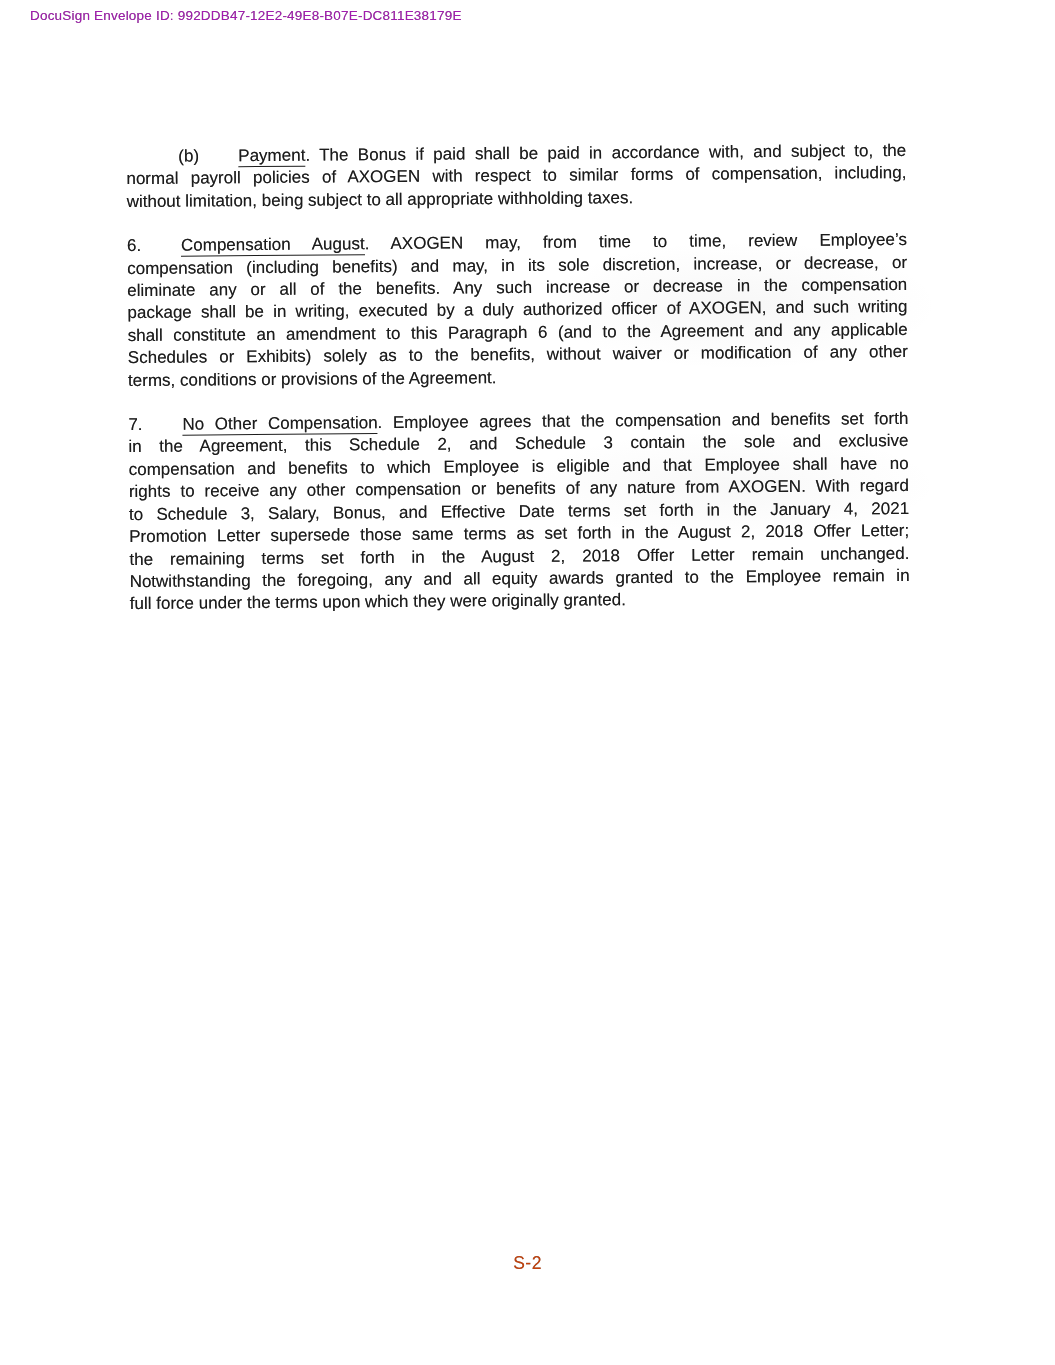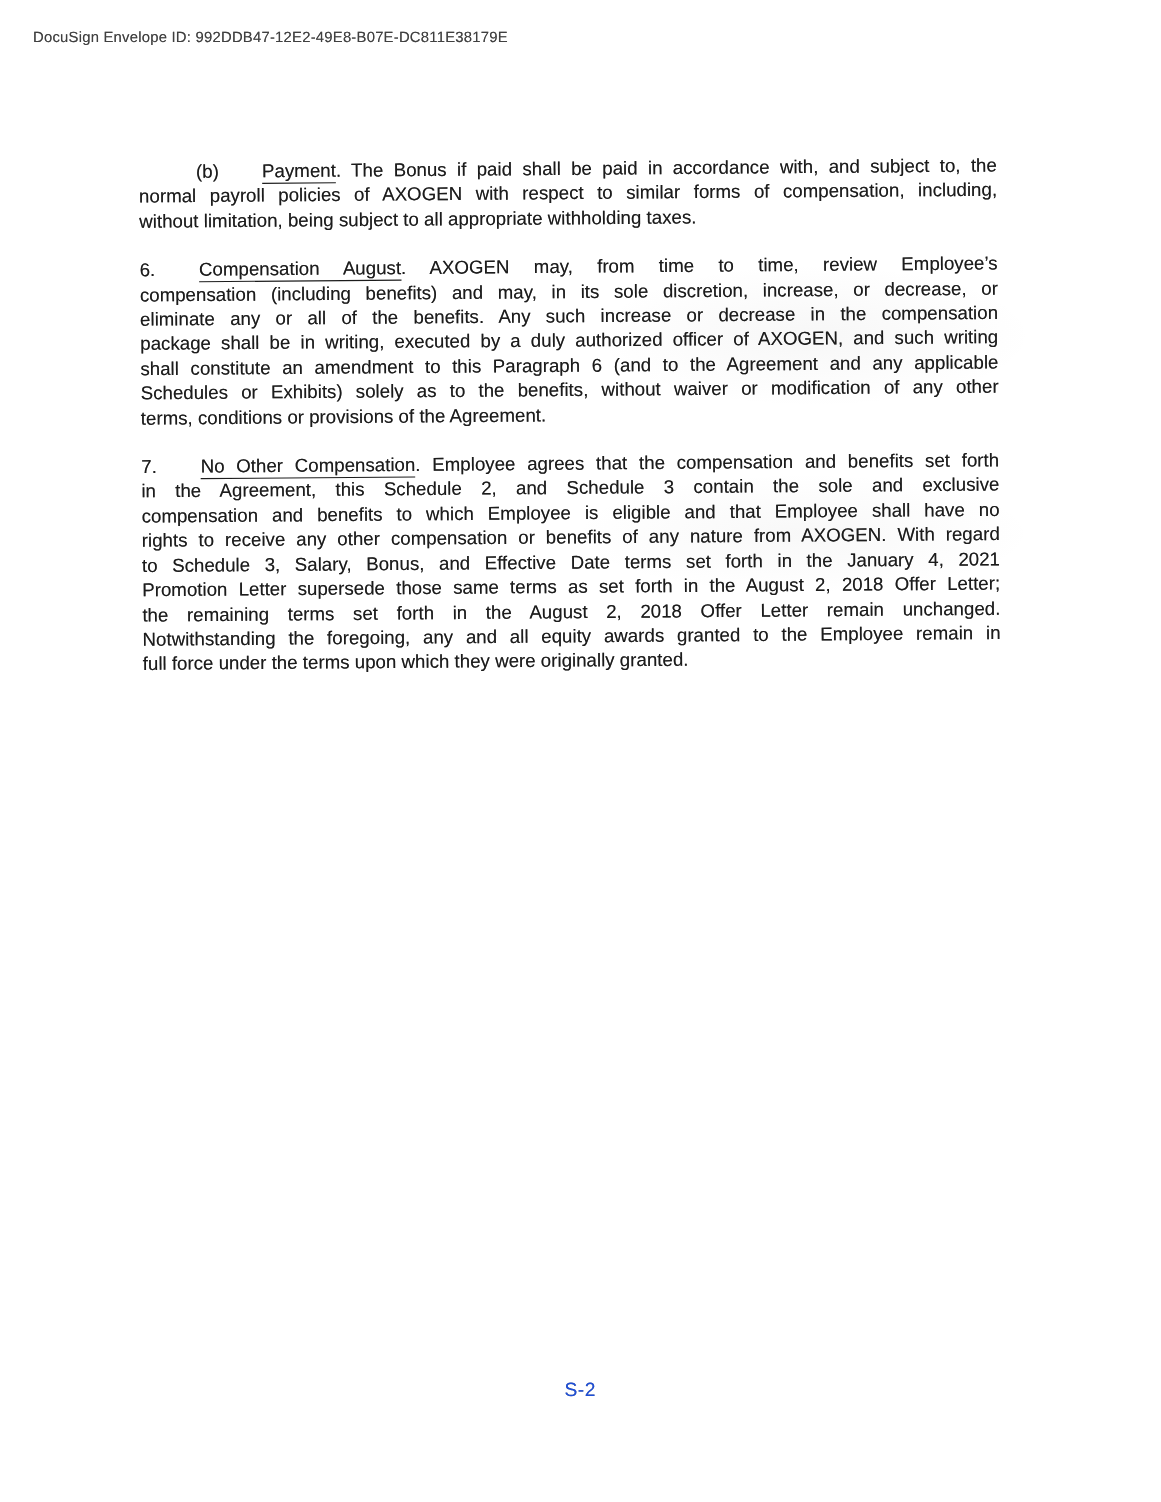--- a/index.html
+++ b/index.html
@@ -14,24 +14,24 @@
     position: relative;
     width: 1055px;
     height: 1365px;
     background: #ffffff;
     font-family: "Liberation Sans", "DejaVu Sans", sans-serif;
     color: #1c1c1c;
   }
   .envelope-id {
     position: absolute;
     left: 30px;
-    top: 26px;
+    top: 8px;
     font-size: 13.5px;
     letter-spacing: 0.2px;
-    color: #404040;
+    color: #a21caf;
     text-shadow: 0 0 0.4px rgba(0,0,0,0.45);
     white-space: nowrap;
   }
   .content {
     position: absolute;
     left: 128px;
     top: 143px;
     width: 780px;
     transform: rotate(-0.45deg);
     transform-origin: 50% 50%;
@@ -63,21 +63,21 @@
     padding-bottom: 0.5px;
   }
   .footer {
     position: absolute;
     left: 0;
     top: 1253px;
     width: 1055px;
     text-align: center;
     font-size: 17.5px;
     letter-spacing: 0.5px;
-    color: #1d4ed8;
+    color: #c2410c;
     text-shadow: 0 0 0.4px rgba(0,0,0,0.45);
   }
   .haze {
     position: absolute;
     pointer-events: none;
   }
   .haze-1 {
     left: 540px; top: 240px; width: 400px; height: 130px;
     background: radial-gradient(ellipse at center, rgba(120,120,120,0.06), rgba(120,120,120,0) 70%);
   }

